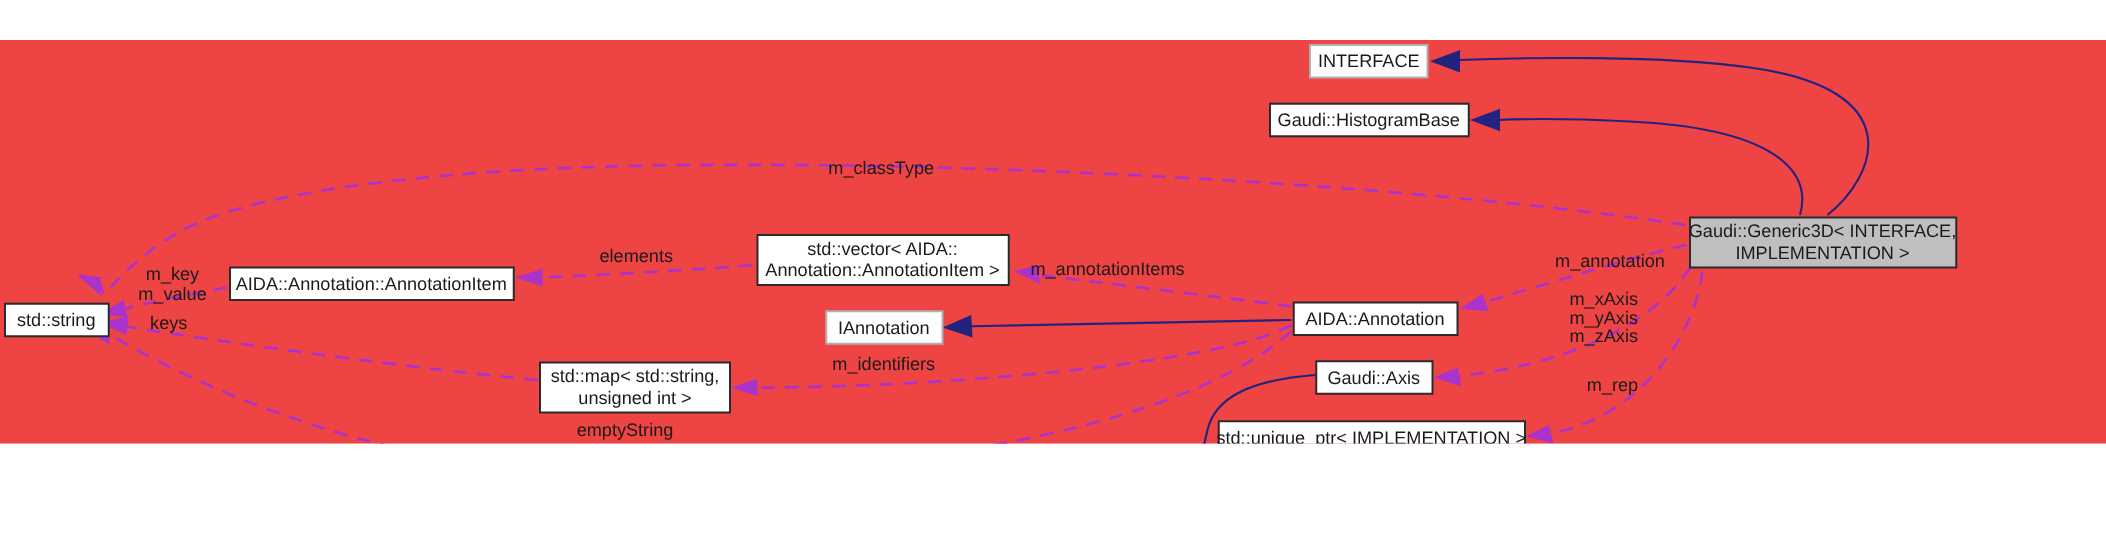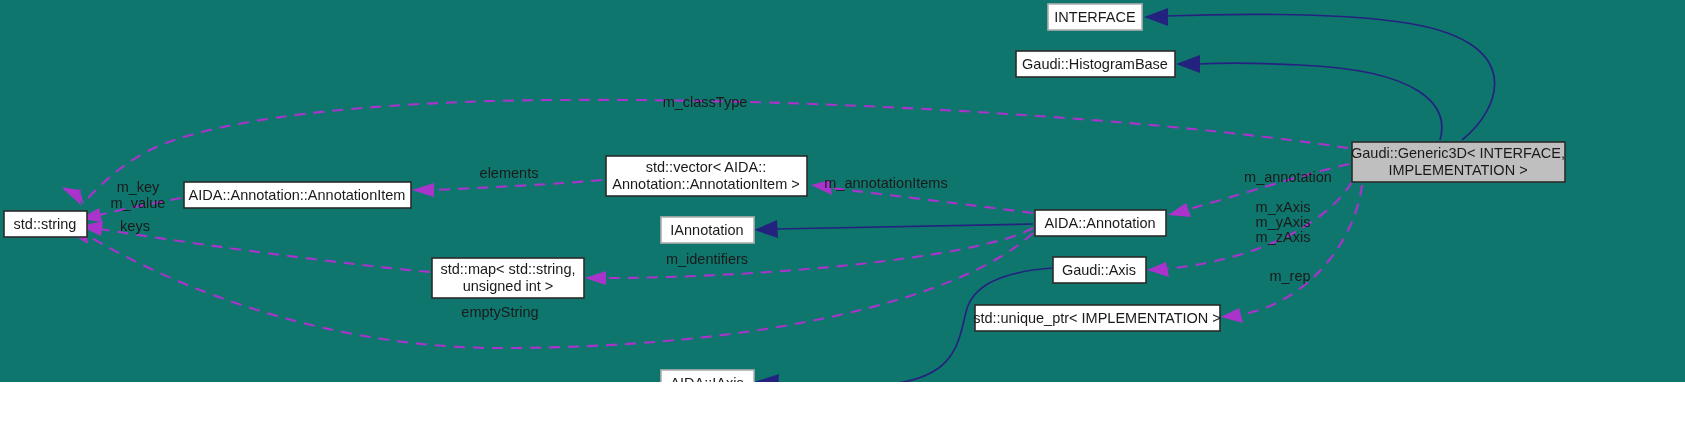--- a/index.html
+++ b/index.html
@@ -6,23 +6,24 @@
     margin: 0;
     padding: 0;
     background: #ffffff;
   }
   body {
     font-family: "Liberation Sans", "DejaVu Sans", sans-serif;
   }
   #diagram-root {
     position: relative;
     width: 1685px;
-    height: 382px;
+    height: 323px;
     overflow: hidden;
-    background: #0f766e;
+    background: #ef4444;
+    margin-top: 32px;
   }
   svg#graph {
     display: block;
     width: 1685px;
     height: 431px;
   }
   .node-box {
     stroke-width: 1.6;
     fill: #ffffff;
   }

